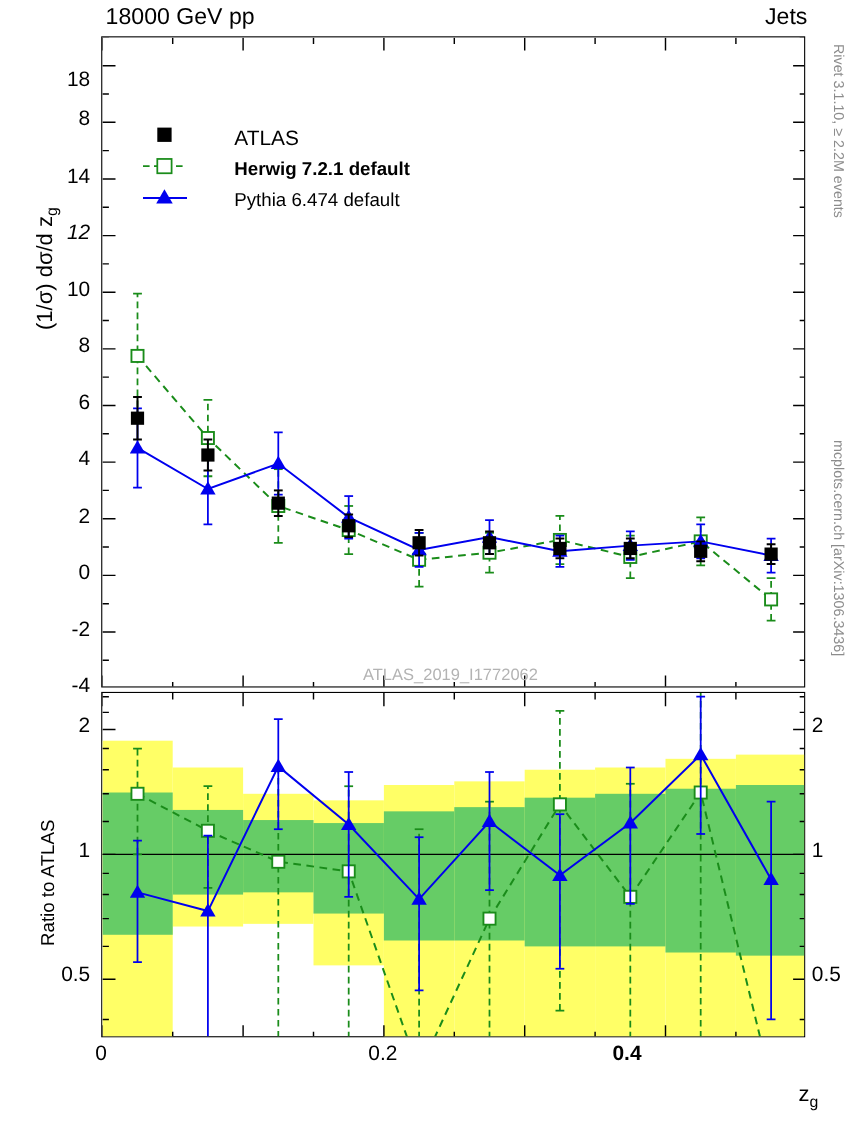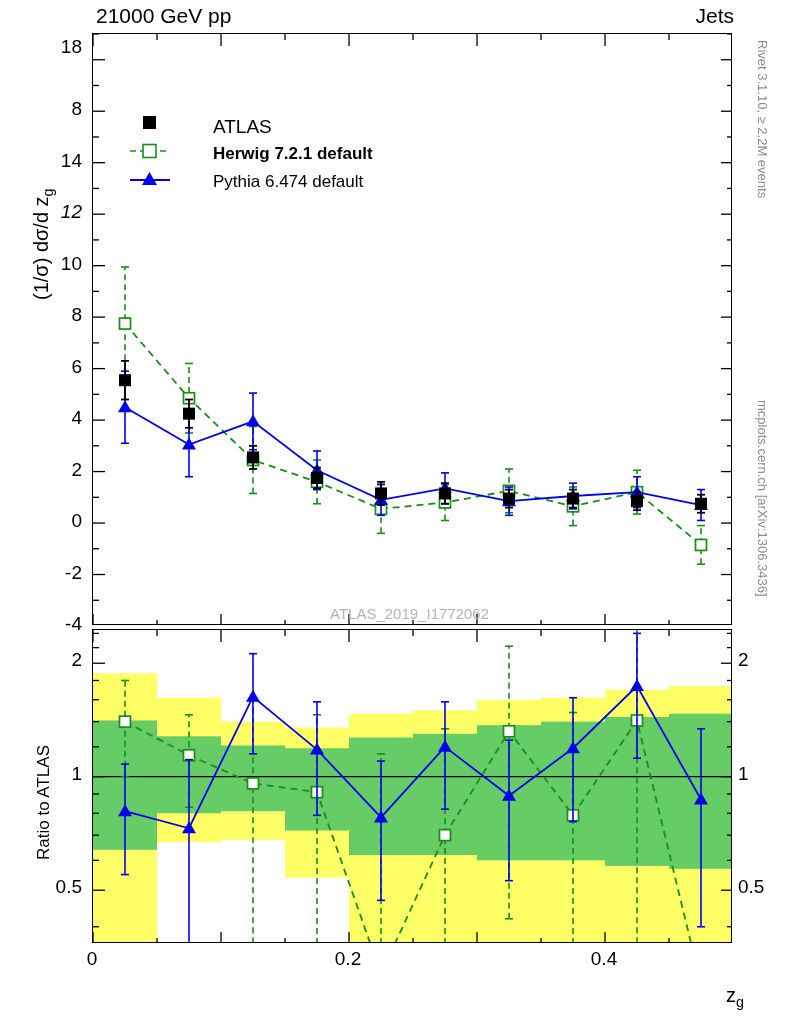--- a/index.html
+++ b/index.html
@@ -20,21 +20,21 @@
   .legtxt{position:absolute;font-size:17px;color:#000;white-space:nowrap;}
   .watermark{position:absolute;font-size:15px;color:#b3b3b3;white-space:nowrap;}
   .axlabel{position:absolute;font-size:20px;color:#000;white-space:nowrap;}
   sub{font-size:0.72em;}
 </style>
 </head>
 <body>
 
 <div id="root">
 
-  <div class="hdr" id="hdr-left">21000 GeV pp</div>
+  <div class="hdr" id="hdr-left">18000 GeV pp</div>
   <div class="hdr" id="hdr-right">Jets</div>
 
   <div class="rot side" style="left:770px;top:40px;transform:rotate(90deg);">Rivet 3.1.10, ≥ 2.2M events</div>
   <div class="rot side" style="left:770px;top:400px;transform:rotate(90deg);">mcplots.cern.ch [arXiv:1306.3436]</div>
 
   <div class="rot axlabel" style="left:30px;top:300px;transform:rotate(-90deg);">(1/σ) dσ/d z<sub>g</sub></div>
 
   <div class="rot" style="left:34px;top:860px;transform:rotate(-90deg);font-size:17px;">Ratio to ATLAS</div>
 
   <div class="axlabel" style="left:726px;top:984px;">z<sub>g</sub></div>
@@ -245,21 +245,21 @@
       <div class="tick-lbl" style="left: 20px; width: 62px; top: 561.522px;">-2</div>
       <div class="tick-lbl" style="left: 20px; width: 62px; top: 510.043px;">0</div>
       <div class="tick-lbl" style="left: 20px; width: 62px; top: 458.565px;">2</div>
       <div class="tick-lbl" style="left: 20px; width: 62px; top: 407.087px;">4</div>
       <div class="tick-lbl" style="left: 20px; width: 62px; top: 355.609px;">6</div>
       <div class="tick-lbl" style="left: 20px; width: 62px; top: 304.13px;">8</div>
       <div class="tick-lbl" style="left: 20px; width: 62px; top: 252.652px;">10</div>
       <div class="tick-lbl" style="left: 20px; width: 62px; top: 201.174px; font-style: italic;">12</div>
       <div class="tick-lbl" style="left: 20px; width: 62px; top: 149.696px;">14</div>
       <div class="tick-lbl" style="left: 20px; width: 62px; top: 98.2174px;">8</div>
-      <div class="tick-lbl" style="left: 20px; width: 62px; top: 36px;">18</div>
+      <div class="tick-lbl" style="left: 20px; width: 62px; top: 62px;">18</div>
     </div>
 
 
   <div id="legend">
     <svg style="position:absolute;left:130px;top:108px;" width="70" height="110">
       <rect x="13" y="8" width="13" height="13" fill="#000"></rect>
       <line x1="0" y1="43" x2="40" y2="43" stroke="#1a8c1a" stroke-width="1.6" stroke-dasharray="6,4"></line>
       <rect x="13" y="36.5" width="13" height="13" fill="#fff" stroke="#1a8c1a" stroke-width="1.6"></rect>
       <line x1="0" y1="72" x2="40" y2="72" stroke="#0000ee" stroke-width="1.8"></line>
       <polygon points="19.5,64 27,77 12,77" fill="#0000ee"></polygon>
@@ -429,16 +429,16 @@
       <div class="tick-lbl" style="left: 20px; width: 62px; top: 649.228px;">2</div>
     </div>
   <div id="ratio-ylabels-right">
       <div class="tick-lbl" style="left: 738px; width: 46px; text-align: left; top: 876.213px;">0.5</div>
       <div class="tick-lbl" style="left: 738px; width: 46px; text-align: left; top: 762.72px;">1</div>
       <div class="tick-lbl" style="left: 738px; width: 46px; text-align: left; top: 649.228px;">2</div>
     </div>
   <div id="x-labels">
       <div class="xtick-lbl" style="left: 62px; width: 60px; top: 948px;">0</div>
       <div class="xtick-lbl" style="left: 318px; width: 60px; top: 948px;">0.2</div>
-      <div class="xtick-lbl" style="left: 574px; width: 60px; top: 948px;">0.4</div>
+      <div class="xtick-lbl" style="left: 540px; width: 60px; top: 948px; font-weight: bold;">0.4</div>
     </div>
 
 </div>
 
 </body></html>

